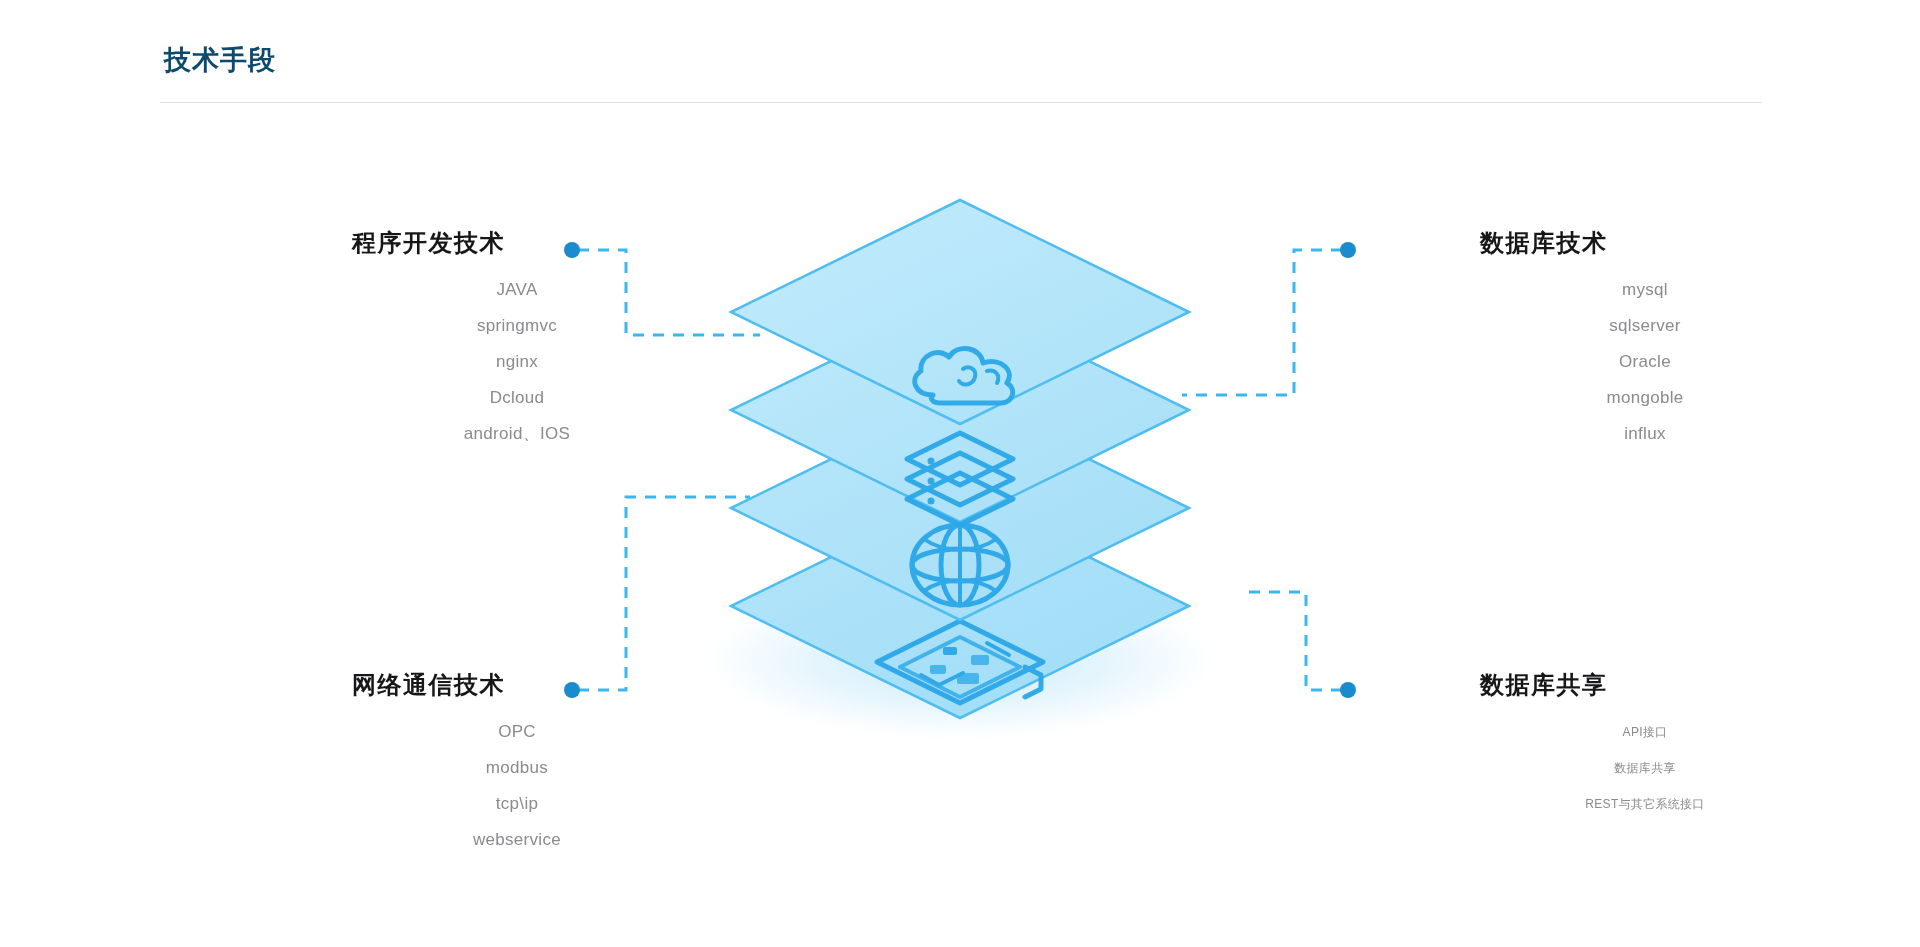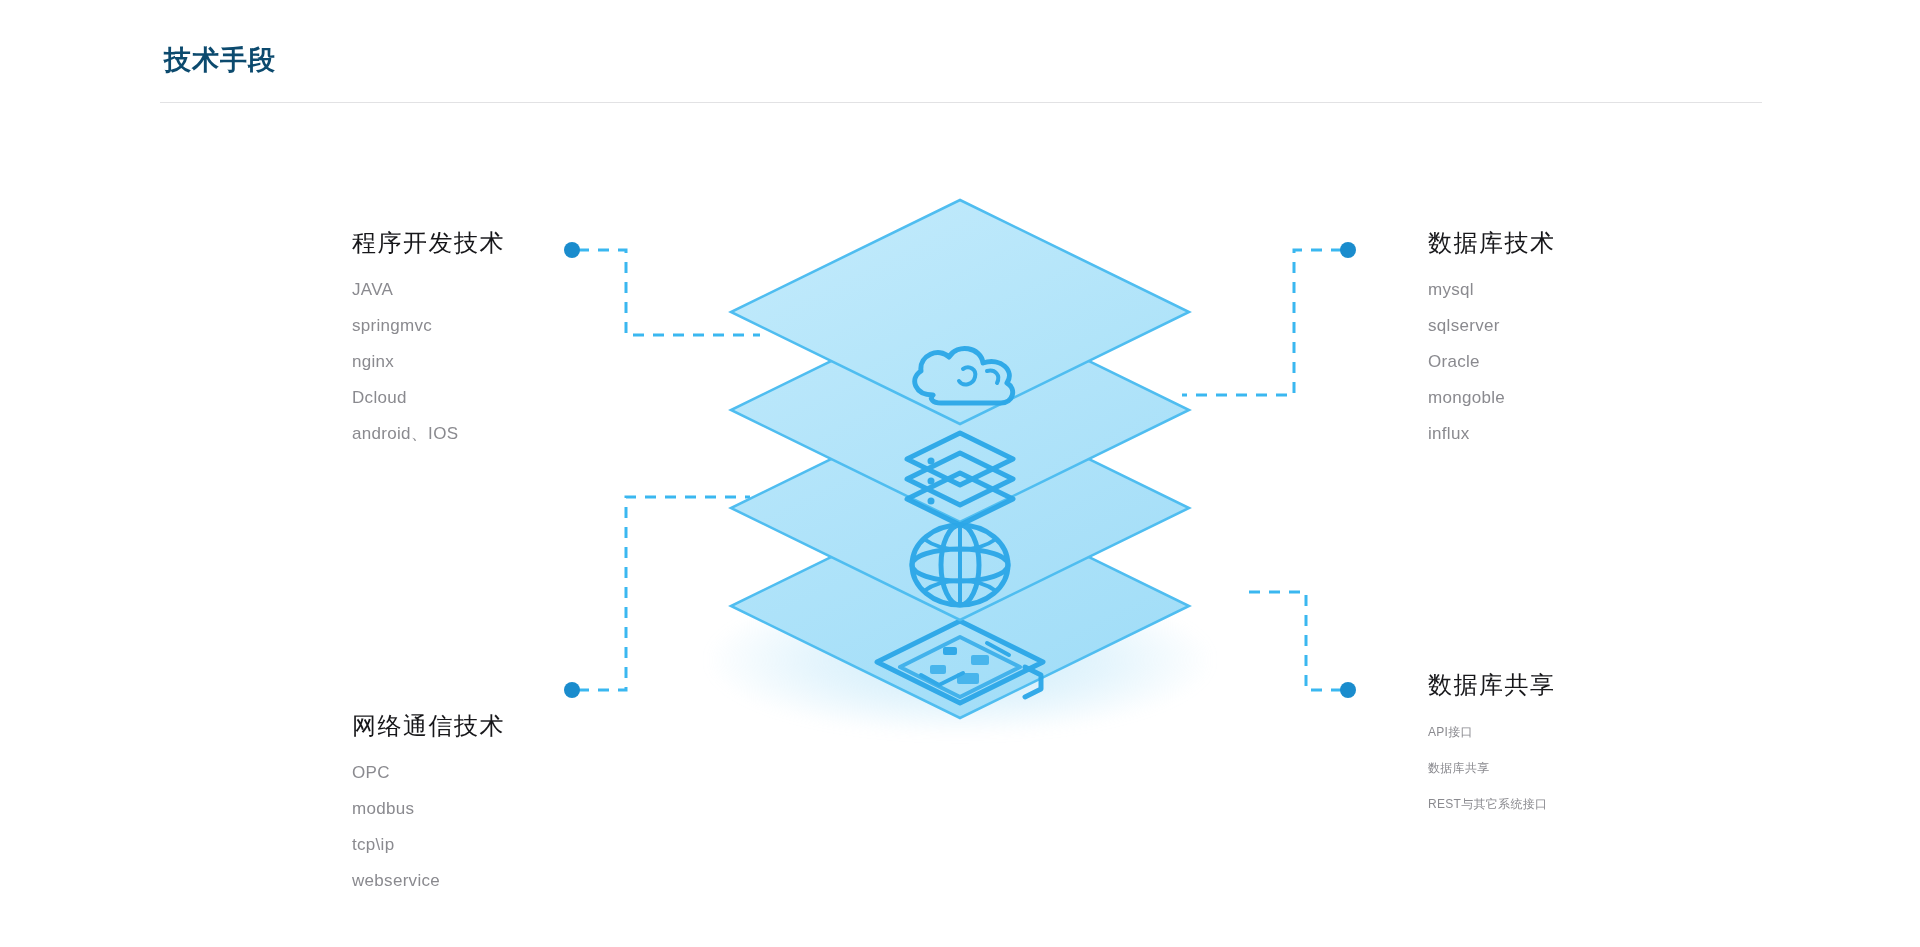--- a/index.html
+++ b/index.html
@@ -93,40 +93,41 @@
     pointer-events: none;
   }
   .connector svg { display: block; overflow: visible; }
 
   
   .label-block {
     position: absolute;
     width: 330px;
   }
   .label-block.left  { left: 352px; text-align: left; }
-  .label-block.right { left: 1428px; text-align: left; }
+  .label-block.right { left: 1480px; text-align: left; }
 
   .lb-tl { top: 228px; }
-  .lb-bl { top: 670px; margin-top: 41px; }
+  .lb-bl { top: 670px; }
   .lb-tr { top: 228px; }
   .lb-br { top: 670px; }
 
   .lb-title {
     font-size: 24px;
-    font-weight: 400;
+    font-weight: 700;
     color: #17171a;
     letter-spacing: 1.5px;
     line-height: 30px;
     margin: 0 0 14px 0;
     white-space: nowrap;
   }
   .lb-list {
     list-style: none;
     margin: 0;
     padding: 0;
+    text-align: center;
   }
   .lb-list li {
     font-size: 17px;
     color: #8a8a8f;
     line-height: 36px;
     letter-spacing: .3px;
     white-space: nowrap;
   }
   .lb-list li.cjk { font-size: 12px; }
 </style>

